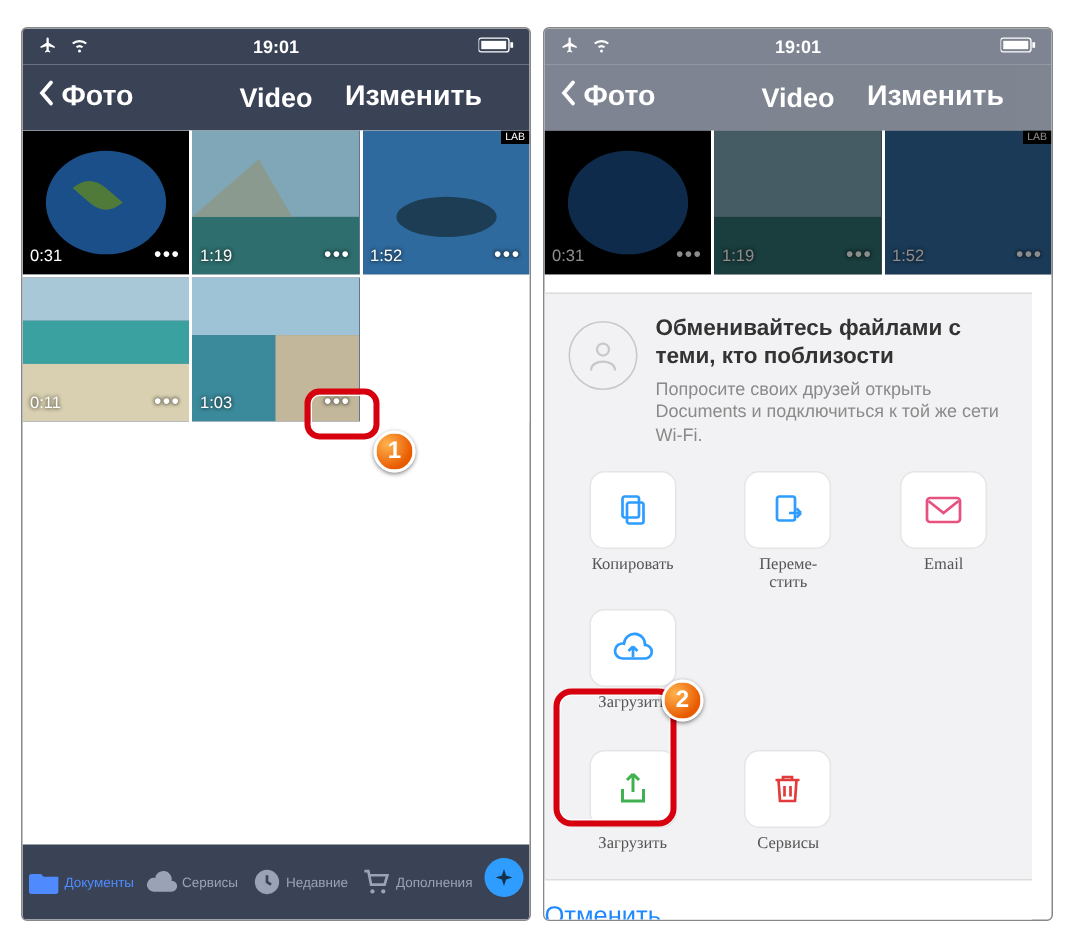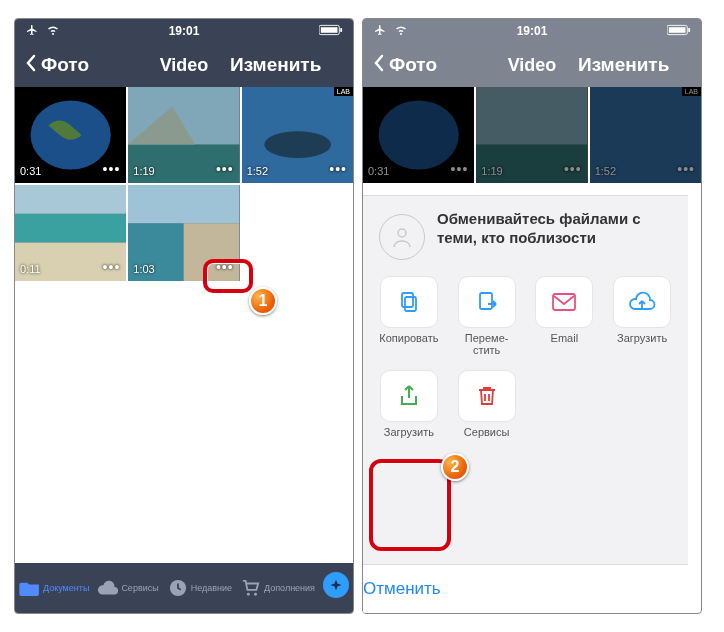--- a/index.html
+++ b/index.html
@@ -146,23 +146,24 @@
     width:46px;height:46px;border-radius:50%;
     border:1px solid #c8c8c8;
     display:flex;align-items:center;justify-content:center;
     color:#c8c8c8;
     margin-top:4px;
   }
   .sheet-texts { flex:1; }
   .sheet-title { font-size:15px; font-weight:700; color:#333; line-height:1.25; }
   .sheet-sub   { font-size:12px; color:#8a8a8a; margin-top:4px; line-height:1.3; }
   .actions {
-    display:grid; grid-template-columns:repeat(4,1fr);
+    display:grid; grid-template-columns:repeat(3,1fr);
     gap:6px;
     padding: 8px 10px 0 10px;
+    font-family: Liberation Serif, serif;
   }
   .act {
     display:flex; flex-direction:column; align-items:center; gap:4px;
     font-size:11px; color:#555; text-align:center;
     min-height:86px;
   }
   .act-box {
     width:58px;height:52px;
     background:#fff; border:1px solid #e5e5e5; border-radius:10px;
     display:flex;align-items:center;justify-content:center;
@@ -409,20 +410,21 @@
   <div class="sheet">
     <div class="sheet-head">
       <div class="sheet-avatar">
         <svg width="24" height="24" viewBox="0 0 24 24">
             <circle cx="12" cy="8" r="4" fill="none" stroke="#c8c8c8" stroke-width="1.5"></circle>
             <path d="M4 22c0-4 4-6 8-6s8 2 8 6" fill="none" stroke="#c8c8c8" stroke-width="1.5"></path>
           </svg>
       </div>
       <div class="sheet-texts">
         <div class="sheet-title">Обменивайтесь файлами с теми, кто поблизости</div>
+        <div class="sheet-sub">Попросите своих друзей открыть Documents и подключиться к той же сети Wi-Fi.</div>
       </div>
     </div>
 
     <div class="actions">
       <div class="act">
         <div class="act-box">
           <svg width="24" height="24" viewBox="0 0 24 24">
               <rect x="5" y="3" width="11" height="14" rx="1.5" fill="none" stroke="currentColor" stroke-width="1.8"></rect>
               <rect x="8" y="7" width="11" height="14" rx="1.5" fill="none" stroke="currentColor" stroke-width="1.8"></rect>
             </svg>

